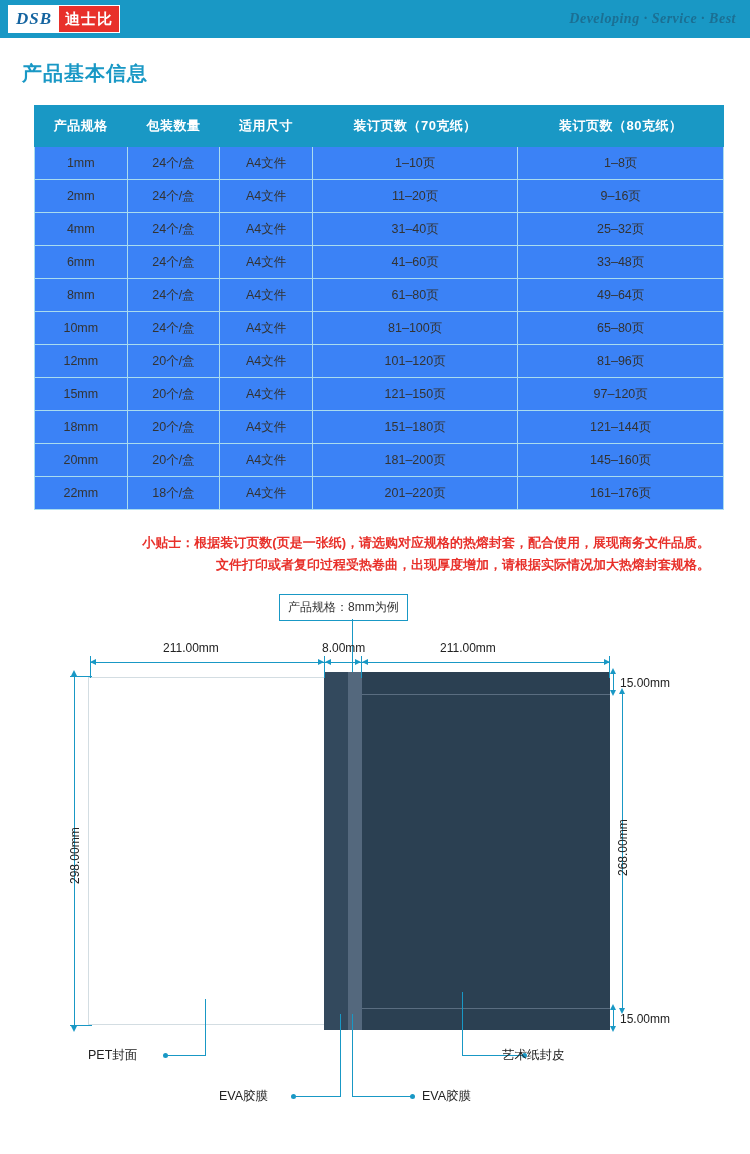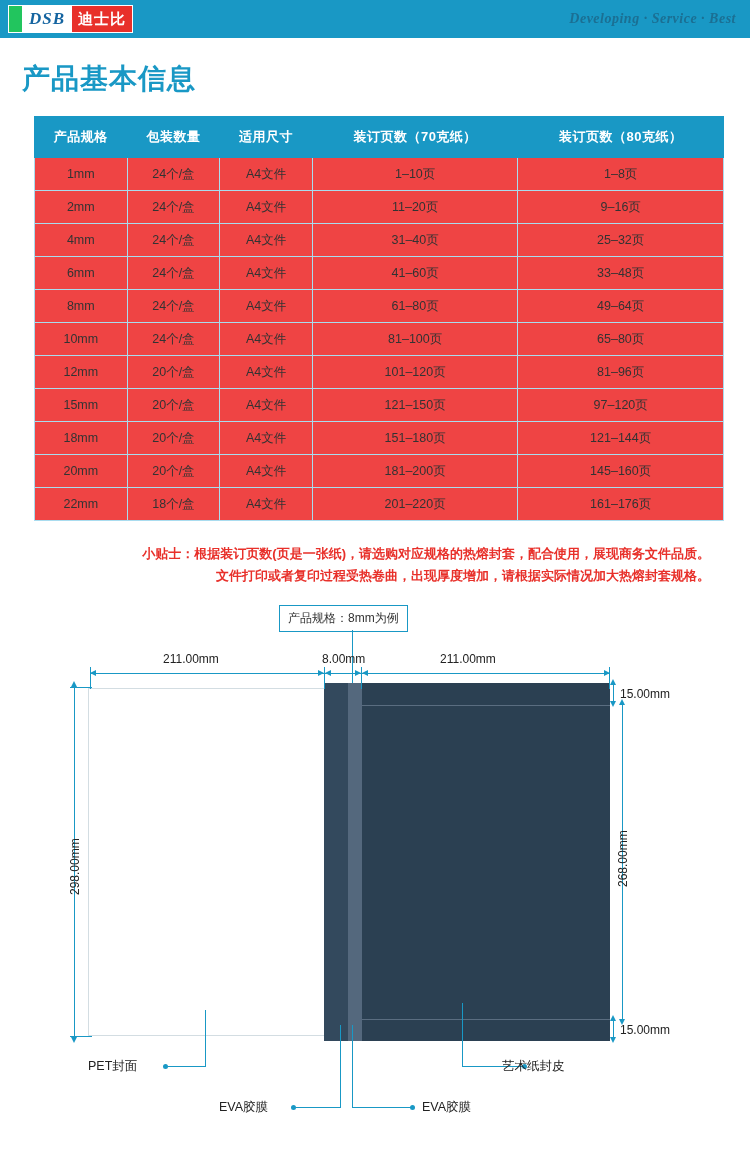--- a/index.html
+++ b/index.html
@@ -19,21 +19,20 @@
     align-items:center;
     position:relative;
   }
   .logo-box{
     margin-left:8px;
     display:flex;
     align-items:stretch;
     height:26px;
     background:#22c55e;
     border:1px solid #ffffff;
-    padding-left:13px;
   }
   .logo-dsb{
     background:#ffffff;
     color:#1464a0;
     font-weight:bold;
     font-style:italic;
     font-size:17px;
     letter-spacing:1px;
     padding:0 7px;
     display:flex;
@@ -58,21 +57,21 @@
     color:#1b6f93;
     font-style:italic;
     font-weight:bold;
     font-size:14px;
     font-family:"Liberation Serif","DejaVu Serif",serif;
     letter-spacing:.5px;
   }
   
   .section-title{
     color:#1998c5;
-    font-size:28px;
+    font-size:20px;
     font-weight:bold;
     margin:22px 0 0 22px;
     letter-spacing:1px;
   }
   
   .table-wrap{margin:18px 26px 0 26px;padding-left:8px;}
   table{
     width:100%;
     border-collapse:collapse;
     font-size:12.5px;
@@ -85,21 +84,21 @@
     height:38px;
     border:1px solid #1998c5;
     text-align:center;
     letter-spacing:.5px;
   }
   tbody td{
     border:1px solid #a9dcef;
     height:30px;
     text-align:center;
     color:#333;
-    background:#ef4444;
+    background:#3b82f6;
   }
   
   .tips{
     margin:22px 40px 0 40px;
     text-align:right;
     line-height:22px;
     font-size:13px;
     color:#e8302a;
     font-weight:bold;
   }

